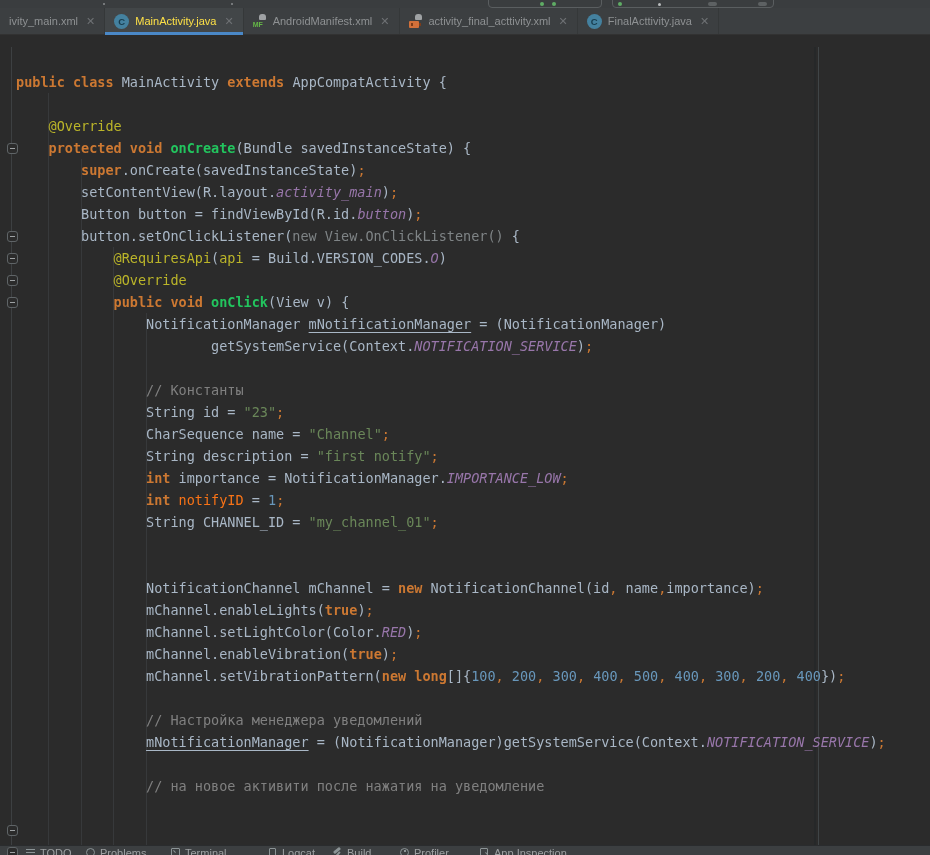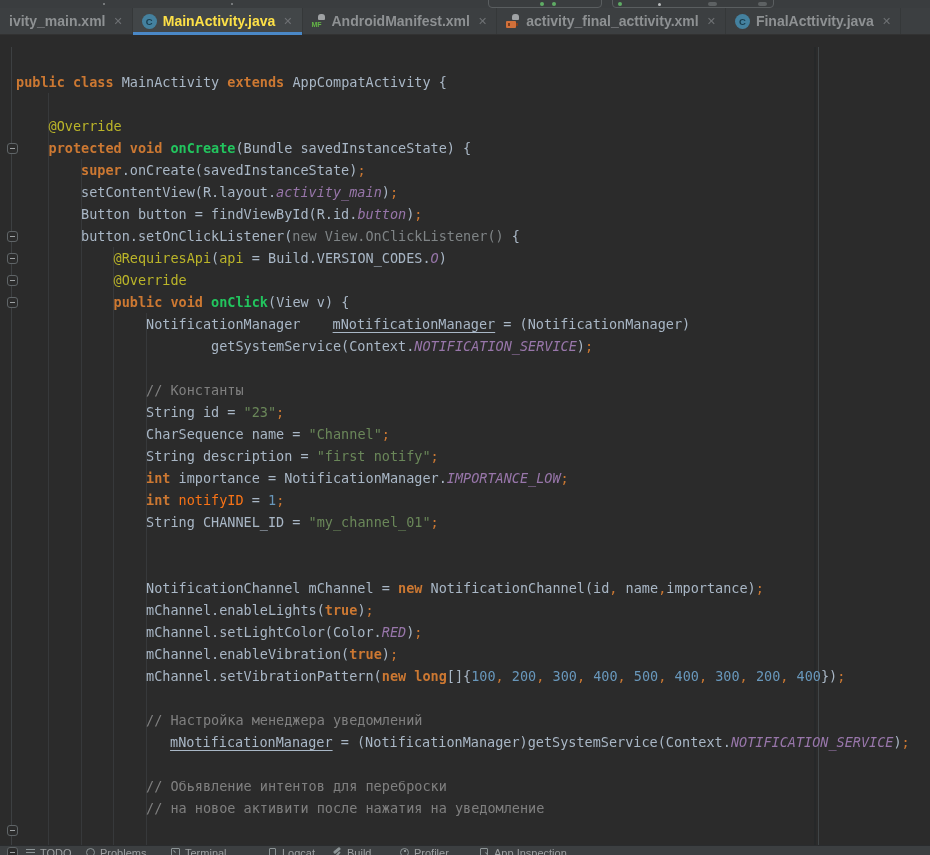--- a/index.html
+++ b/index.html
@@ -9,21 +9,21 @@
     -webkit-font-smoothing:antialiased;
   }
   
   .top-strip{position:absolute;left:0;top:0;width:930px;height:8px;background:#3a3d3f;border-bottom:1px solid #313335;overflow:hidden;}
   .ts-rect{position:absolute;top:-9px;height:15px;border:1px solid #5a5e60;border-radius:4px;background:transparent;}
   .ts-dot{position:absolute;border-radius:50%;}
   .ts-sq{position:absolute;border-radius:2px;background:#5d6163;}
   
   .tab-bar{position:absolute;left:0;top:8px;width:930px;height:26px;background:#3c3f41;display:flex;align-items:stretch;border-bottom:1px solid #323232;}
   .tab{display:flex;align-items:center;padding:0 9px;gap:6px;border-right:1px solid #353839;cursor:default;position:relative;}
-  .tab .lbl{font-size:14px;color:#8e9193;white-space:nowrap;font-weight:bold;}
+  .tab .lbl{font-size:11px;color:#8e9193;white-space:nowrap;}
   .tab.active{background:#424648;}
   .tab.active .lbl{color:#fde047;}
   .tab.active::after{content:"";position:absolute;left:0;right:0;bottom:-1px;height:3px;background:#4a88c7;}
   .tab .close{font-size:11px;color:#6e7174;margin-left:2px;line-height:1;}
   .icon-class{width:15px;height:15px;border-radius:50%;background:#44819f;color:#173b4c;font-size:9.5px;font-weight:bold;display:flex;align-items:center;justify-content:center;flex:0 0 auto;}
   .icon-file{width:14px;height:14px;position:relative;flex:0 0 auto;}
   .icon-file .robot{position:absolute;right:1px;top:0;width:7px;height:6px;border-radius:3px 3px 1px 1px;background:#9fa2a4;}
   .icon-file .badge{position:absolute;left:0;bottom:0;font-size:7px;font-weight:bold;letter-spacing:0;line-height:7px;}
   .icon-manifest .badge{color:#64b546;}
   .icon-layout .badge{width:10px;height:7px;background:#d1703a;border-radius:1px;}
@@ -40,21 +40,21 @@
   .tk-kw{color:#cc7832;font-weight:bold;}
   .tk-ann{color:#bbb529;}
   .tk-mth{color:#22c55e;font-weight:bold;text-align:center;}
   .tk-str{color:#6a8759;}
   .tk-num{color:#6897bb;}
   .tk-cmt{color:#808080;}
   .tk-cst{color:#9876aa;font-style:italic;}
   .tk-gray{color:#7f8486;}
   .tk-uvar{color:#f97316;}
   .tk-smc{color:#cc7832;}
-  .tk-und{color:#a9b7c6;text-decoration:underline;text-underline-offset:3px;margin-left:24px;}
+  .tk-und{color:#a9b7c6;text-decoration:underline;text-underline-offset:3px;}
   .fold{position:absolute;width:9px;height:9px;left:7px;border:1px solid #5f6467;border-radius:3px;background:#2b2b2b;z-index:3;}
   .fold::after{content:"";position:absolute;left:2px;top:3.5px;width:5px;height:1px;background:#9da1a3;}
   
   .status-bar{position:absolute;left:0;top:845px;width:930px;height:10px;background:#3c3f41;border-top:1px solid #2a2c2e;overflow:hidden;}
   .sb-item{position:absolute;top:1px;display:flex;align-items:flex-start;gap:5px;}
   .sb-item .s-lbl{font-size:11px;color:#9da0a2;line-height:12px;white-space:nowrap;}
   .s-ico{width:9px;height:9px;margin-top:1px;position:relative;flex:0 0 auto;}
   .s-ico.todo::before{content:"";position:absolute;left:0;top:1px;width:9px;height:1px;background:#8c9496;box-shadow:0 3px 0 #8c9496,0 6px 0 #8c9496;}
   .s-ico.problems::before{content:"";position:absolute;left:0;top:0;width:7px;height:7px;border:1px solid #8c9496;border-radius:50%;}
   .s-ico.terminal::before{content:"";position:absolute;left:0;top:0;width:7px;height:7px;border:1px solid #8c9496;border-radius:1px;}
@@ -152,21 +152,20 @@
       <div class="line"><span class="tk-def">                </span></div>
       <div class="line"><span class="tk-def">                NotificationChannel mChannel = </span><span class="tk-kw">new </span><span class="tk-def">NotificationChannel(id</span><span class="tk-smc">,</span><span class="tk-def"> name</span><span class="tk-smc">,</span><span class="tk-def">importance)</span><span class="tk-smc">;</span></div>
       <div class="line"><span class="tk-def">                mChannel.enableLights(</span><span class="tk-kw">true</span><span class="tk-def">)</span><span class="tk-smc">;</span></div>
       <div class="line"><span class="tk-def">                mChannel.setLightColor(Color.</span><span class="tk-cst">RED</span><span class="tk-def">)</span><span class="tk-smc">;</span></div>
       <div class="line"><span class="tk-def">                mChannel.enableVibration(</span><span class="tk-kw">true</span><span class="tk-def">)</span><span class="tk-smc">;</span></div>
       <div class="line"><span class="tk-def">                mChannel.setVibrationPattern(</span><span class="tk-kw">new long</span><span class="tk-def">[]{</span><span class="tk-num">100</span><span class="tk-smc">,</span><span class="tk-def"> </span><span class="tk-num">200</span><span class="tk-smc">,</span><span class="tk-def"> </span><span class="tk-num">300</span><span class="tk-smc">,</span><span class="tk-def"> </span><span class="tk-num">400</span><span class="tk-smc">,</span><span class="tk-def"> </span><span class="tk-num">500</span><span class="tk-smc">,</span><span class="tk-def"> </span><span class="tk-num">400</span><span class="tk-smc">,</span><span class="tk-def"> </span><span class="tk-num">300</span><span class="tk-smc">,</span><span class="tk-def"> </span><span class="tk-num">200</span><span class="tk-smc">,</span><span class="tk-def"> </span><span class="tk-num">400</span><span class="tk-def">})</span><span class="tk-smc">;</span></div>
       <div class="line">&nbsp;</div>
       <div class="line"><span class="tk-def">                </span><span class="tk-cmt">// Настройка менеджера уведомлений</span></div>
       <div class="line"><span class="tk-def">                </span><span class="tk-und">mNotificationManager</span><span class="tk-def"> = (NotificationManager)getSystemService(Context.</span><span class="tk-cst">NOTIFICATION_SERVICE</span><span class="tk-def">)</span><span class="tk-smc">;</span></div>
       <div class="line">&nbsp;</div>
-      <div class="line"><span class="tk-def">                </span><span class="tk-cmt">// Обьявление интентов для переброски</span></div>
       <div class="line"><span class="tk-def">                </span><span class="tk-cmt">// на новое активити после нажатия на уведомление</span></div>
     </div>
   <div id="folds">
       <div class="fold" style="top: 96px;"></div>
       <div class="fold" style="top: 184px;"></div>
       <div class="fold" style="top: 206px;"></div>
       <div class="fold" style="top: 228px;"></div>
       <div class="fold" style="top: 250px;"></div>
       <div class="fold" style="top: 778px;"></div>
       <div class="fold" style="top: 800px;"></div>

